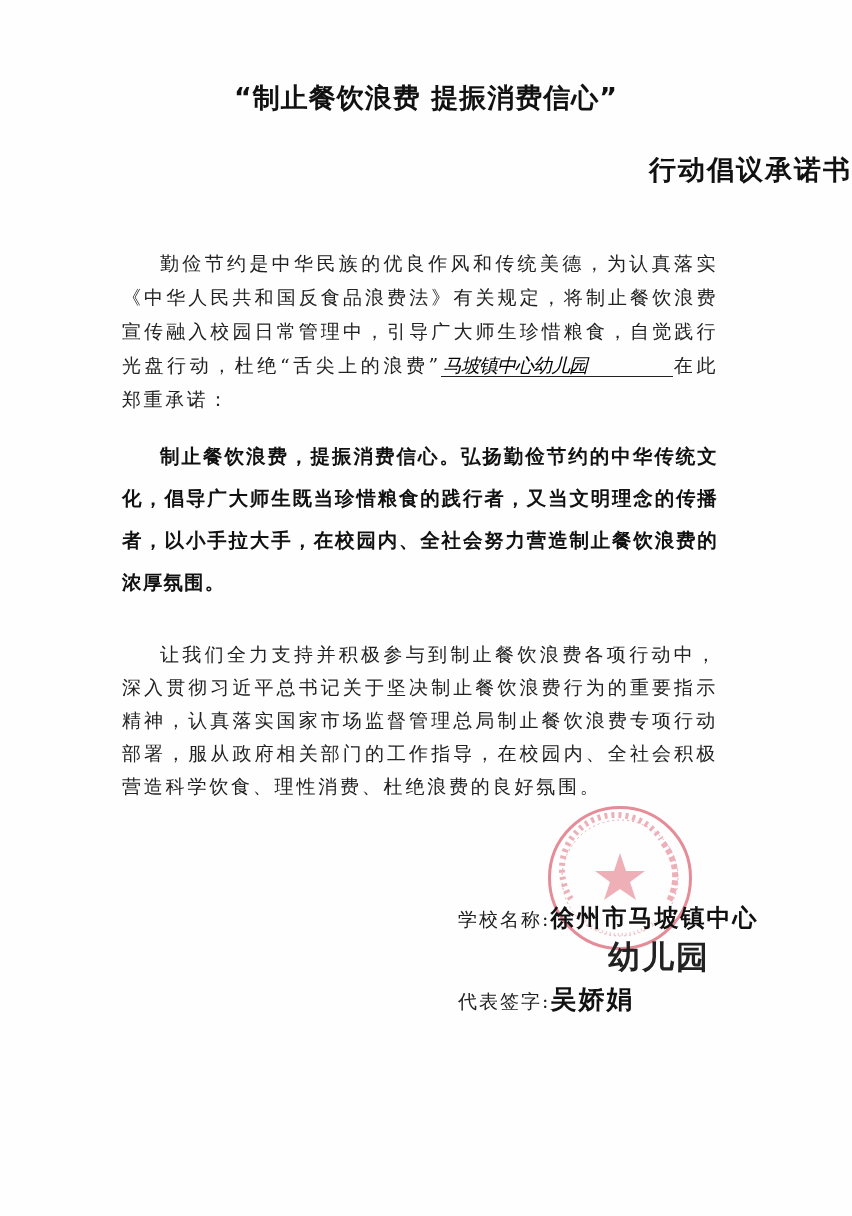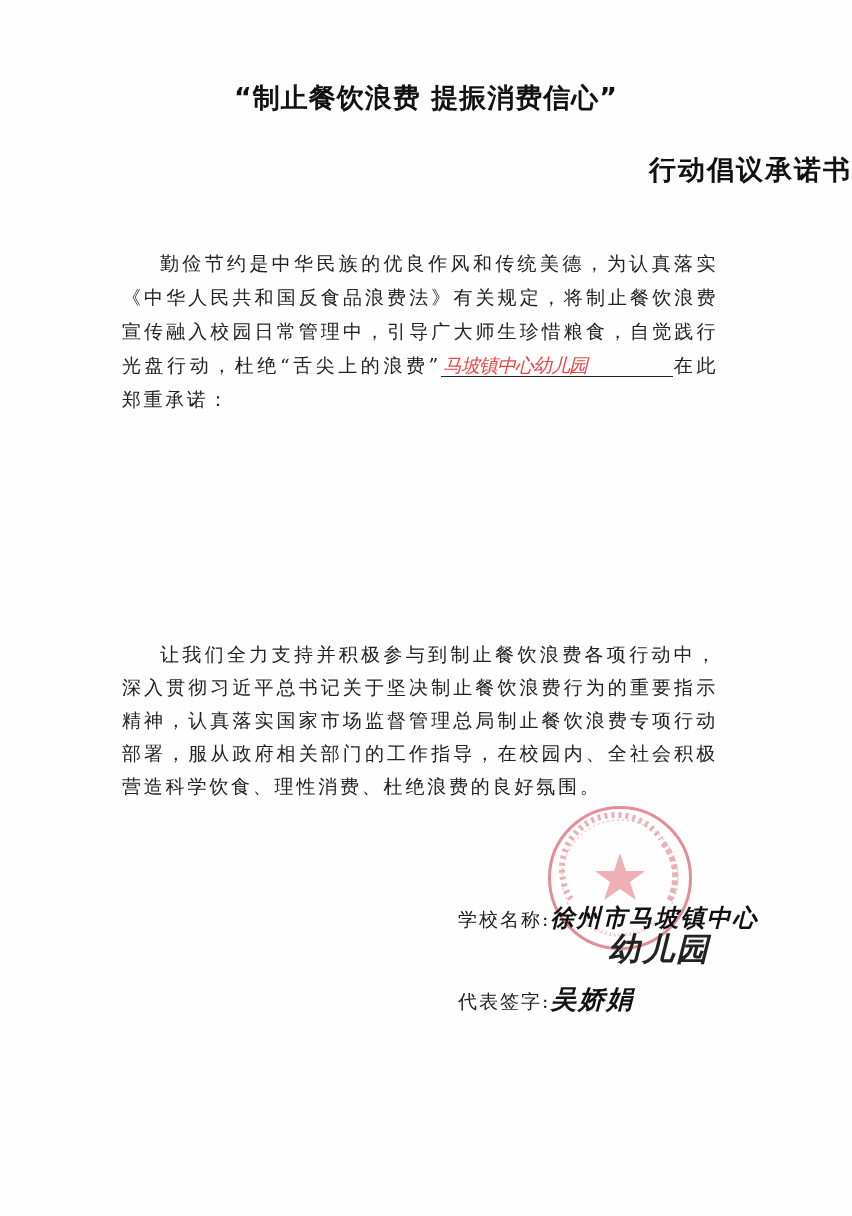--- a/index.html
+++ b/index.html
@@ -23,24 +23,24 @@
       text-align: justify; text-indent: 38px; letter-spacing: 2.6px;
     }
     .p1 { top: 246px; line-height: 34px; }
     .p2 {
       top: 436px; line-height: 42px; font-family: "DejaVu Sans", "Liberation Sans", sans-serif;
       font-weight: bold; letter-spacing: 1.2px; font-size: 19.5px; color: #111;
     }
     .p3 { top: 638px; line-height: 33px; letter-spacing: 2.8px; }
     .fill {
       display: inline-block; min-width: 230px; border-bottom: 1.5px solid #222; text-indent: 0;
-      font-family: "DejaVu Sans", sans-serif; font-style: italic; font-size: 19px; color: #ef4444;
+      font-family: "DejaVu Sans", sans-serif; font-style: italic; font-size: 19px; color: #000000;
       letter-spacing: -1px; line-height: 22px; vertical-align: baseline; padding-left: 2px;
     }
-    .hand { font-family: "DejaVu Sans", sans-serif; font-style: italic; color: #111; font-weight: bold; }
+    .hand { font-family: "DejaVu Sans", sans-serif; color: #111; font-weight: bold; margin-top: 8px; }
     .seal {
       position: absolute; left: 548px; top: 806px; width: 144px; height: 144px;
       border: 3px solid #e07a87; border-radius: 50%; opacity: 0.85; box-sizing: border-box;
     }
     .seal svg { position: absolute; left: 0; top: 0; }
     .sign-row {
       position: absolute; font-size: 19px; color: #222; letter-spacing: 2px; white-space: nowrap;
     }
     .school-row { left: 458px; top: 902px; }
     .school-name2 { position: absolute; left: 608px; top: 928px; font-size: 32px; }
@@ -51,20 +51,21 @@
 </head>
 <body>
 
 <div class="page">
 
   <div class="title1">“制止餐饮浪费  提振消费信心”</div>
   <div class="title2">行动倡议承诺书</div>
 
   <div class="para p1"><span>勤俭节约是中华民族的优良作风和传统美德，为认真落实《中华人民共和国反食品浪费法》有关规定，将制止餐饮浪费宣传融入校园日常管理中，引导广大师生珍惜粮食，自觉践行光盘行动，杜绝“舌尖上的浪费”</span><span class="fill">马坡镇中心幼儿园</span><span>在此郑重承诺：</span></div>
 
+  <div class="para p2">制止餐饮浪费，提振消费信心。弘扬勤俭节约的中华传统文化，倡导广大师生既当珍惜粮食的践行者，又当文明理念的传播者，以小手拉大手，在校园内、全社会努力营造制止餐饮浪费的浓厚氛围。</div>
 
   <div class="para p3">让我们全力支持并积极参与到制止餐饮浪费各项行动中，深入贯彻习近平总书记关于坚决制止餐饮浪费行为的重要指示精神，认真落实国家市场监督管理总局制止餐饮浪费专项行动部署，服从政府相关部门的工作指导，在校园内、全社会积极营造科学饮食、理性消费、杜绝浪费的良好氛围。</div>
 
   <div class="seal">
     <svg width="138" height="138" viewBox="0 0 138 138">
       <circle cx="69" cy="69" r="58" fill="none" stroke="#e79aa4" stroke-width="1" stroke-dasharray="2 3"></circle>
       <polygon points="69,44 75,62 94,62 79,73 85,91 69,80 53,91 59,73 44,62 63,62" fill="#e8909c" opacity="0.85"></polygon>
       <path d="M20,90 A52,52 0 0,1 110,30" fill="none" stroke="#eaa3ad" stroke-width="6" stroke-dasharray="3 4"></path>
       <path d="M112,34 A52,52 0 0,1 118,92" fill="none" stroke="#eaa3ad" stroke-width="6" stroke-dasharray="5 3"></path>
       <path d="M34,112 A52,52 0 0,0 104,112" fill="none" stroke="#eeb4bb" stroke-width="3" stroke-dasharray="1 3"></path>

